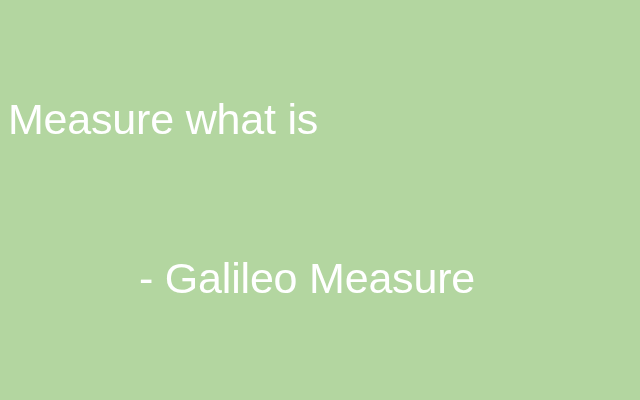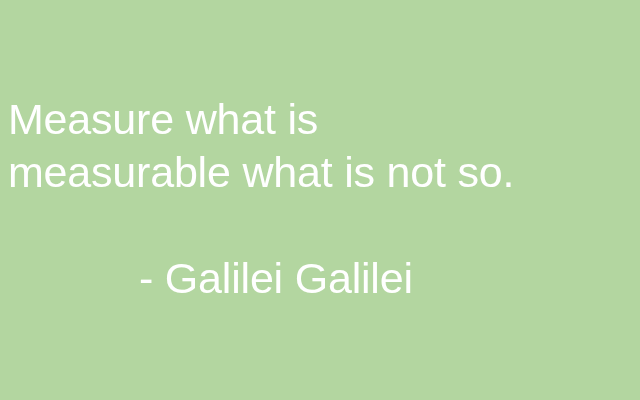--- a/index.html
+++ b/index.html
@@ -80,20 +80,19 @@
 </style>
 </head>
 <body>
 
 <div id="quote-card" style="background: rgb(179, 214, 160);">
 
   <div id="quote-block">
 
     <div id="quote-text" style="color: rgb(255, 255, 255);">
       <span class="quote-line">Measure what is</span>
-      <span class="quote-line">measurable what is not so.</span>
     </div>
 
-    <div id="attribution-line" style="color: rgb(255, 255, 255);">- Galilei Galilei</div>
+    <div id="attribution-line" style="color: rgb(255, 255, 255);">- Galileo Measure</div>
 
   </div>
 
 </div>
 
 </body></html>

